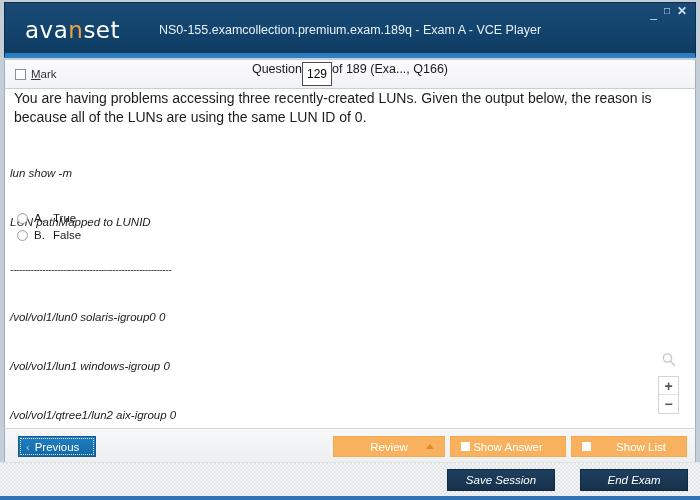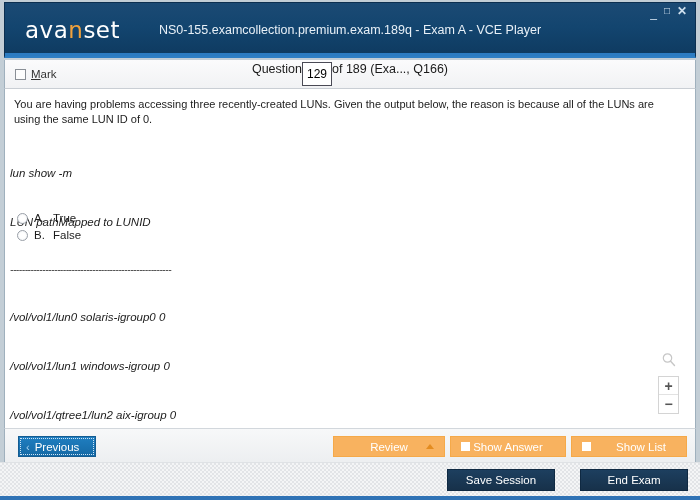--- a/index.html
+++ b/index.html
@@ -78,22 +78,22 @@
   .qof { color: #1a1a1a; }
 
   
   .content {
     position: absolute; left: 4px; top: 89px; right: 4px; bottom: 72px;
     background: #ffffff;
     border-left: 1px solid #9fb0bd; border-right: 1px solid #9fb0bd;
     overflow: hidden;
   }
   .qtext {
-    position: absolute; left: 9px; top: 8px; right: 30px;
-    font-size: 11px; color: #1c1c1c; line-height: 1.35;
+    position: absolute; left: 9px; top: 0; right: 30px;
+    font-size: 14px; color: #1c1c1c; line-height: 1.35;
   }
   .output {
     position: absolute; left: 5px; top: 43px;
     font-size: 11.5px; color: #1c1c1c; line-height: 1.42;
     white-space: pre;
     font-style: italic;
   }
   .sep { letter-spacing: -0.4px; color: #555; font-size: 10px; }
   .options {
     position: absolute; left: 12px; top: 123px;
@@ -170,20 +170,21 @@
   
   .bottombar {
     position: absolute; left: 0; right: 0; bottom: 0; height: 38px;
     background-color: #f4f5f6;
     background-image:
       linear-gradient(45deg, #e2e4e7 25%, transparent 25%, transparent 75%, #e2e4e7 75%),
       linear-gradient(45deg, #e2e4e7 25%, transparent 25%, transparent 75%, #e2e4e7 75%);
     background-size: 4px 4px;
     background-position: 0 0, 2px 2px;
     border-top: 1px solid #dfe2e5;
+    font-style: italic;
   }
   .bottombar::after {
     content: ""; position: absolute; left: 0; right: 0; bottom: 0; height: 4px;
     background: #2f72b5;
   }
   .btn-dark {
     position: absolute; top: 6px; height: 22px;
     display: flex; align-items: center; justify-content: center;
     background: linear-gradient(to bottom, #1d3f5f 0%, #17314a 100%);
     border: 1px solid #0f2942;

